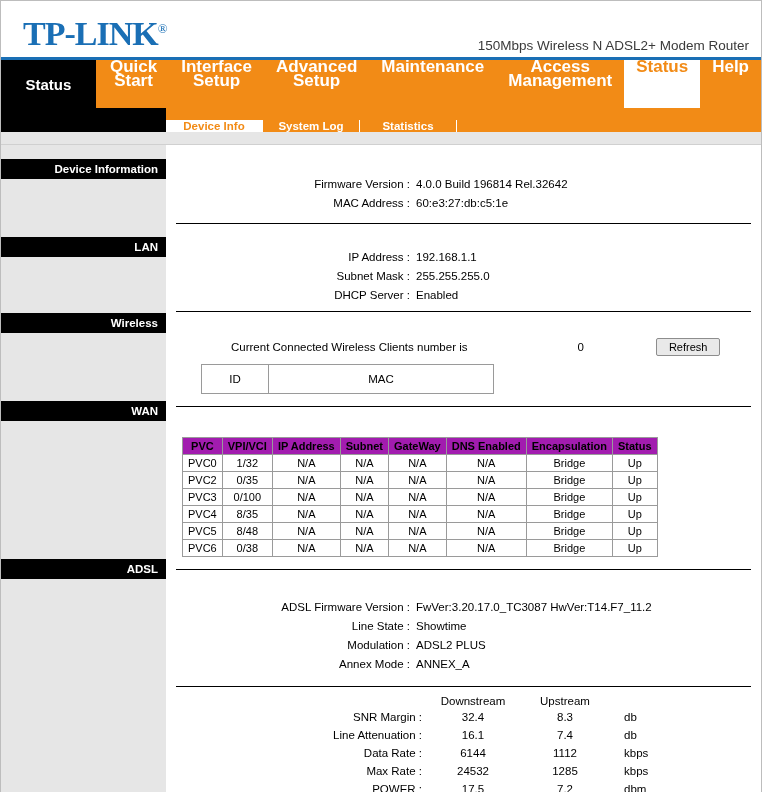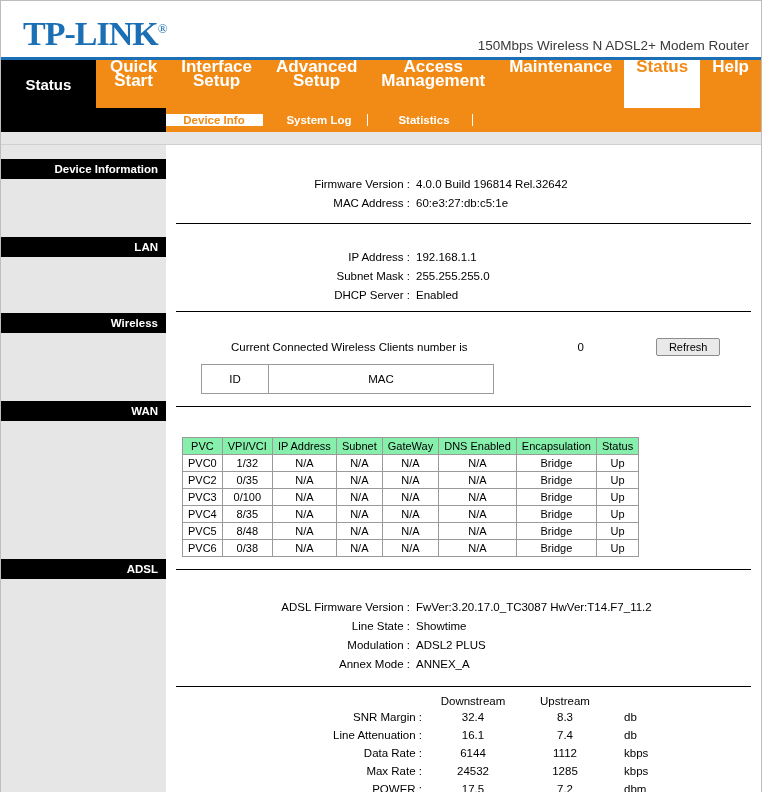--- a/index.html
+++ b/index.html
@@ -102,22 +102,21 @@
     display: flex;
     height: 24px;
     background: #f28b16;
   }
   .subnav-pad {
     width: 165px;
     background: #000;
   }
   .subnav-items {
     display: flex;
-    align-items: center;
-    gap: 8px;
+    align-items: flex-end;
   }
   .subnav-item {
     display: flex;
     align-items: center;
     justify-content: center;
     width: 96px;
     font-size: 11.5px;
     font-weight: bold;
     color: #ffffff;
     border-right: 1px solid #ffffff;
@@ -192,22 +191,22 @@
     border-collapse: collapse;
     font-size: 11px;
   }
   table.grid th, table.grid td {
     border: 1px solid #9a9a9a;
     padding: 2px 5px;
     text-align: center;
     white-space: nowrap;
   }
   table.grid th {
-    font-weight: normal;
-    background: #86efac;
+    font-weight: bold;
+    background: #a21caf;
     margin-top: 20px;
   }
 
   .mac-table {
     border-collapse: collapse;
     font-size: 11.5px;
     margin-left: 25px;
   }
   .mac-table td {
     border: 1px solid #9a9a9a;
@@ -291,27 +290,27 @@
           <div>Setup</div>
         </div>
       </div>
       <div class="nav-item">
         <div>
           <div>Advanced</div>
           <div>Setup</div>
         </div>
       </div>
       <div class="nav-item">
+        <span>Maintenance</span>
+      </div>
+      <div class="nav-item">
         <div>
           <div>Access</div>
           <div>Management</div>
         </div>
-      </div>
-      <div class="nav-item">
-        <span>Maintenance</span>
       </div>
       <div class="nav-item active">
         <span>Status</span>
       </div>
       <div class="nav-spacer"></div>
       <div class="nav-item">
         <span>Help</span>
       </div>
     </div>
   </div>

